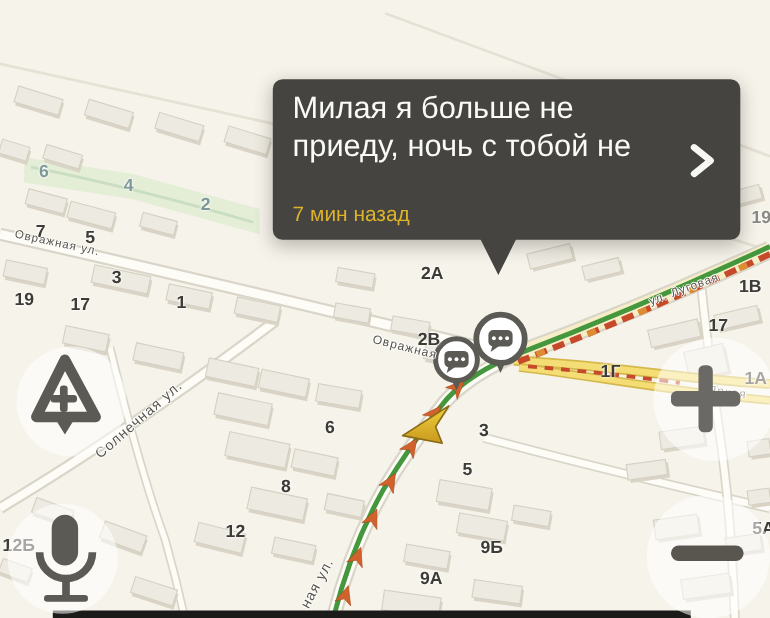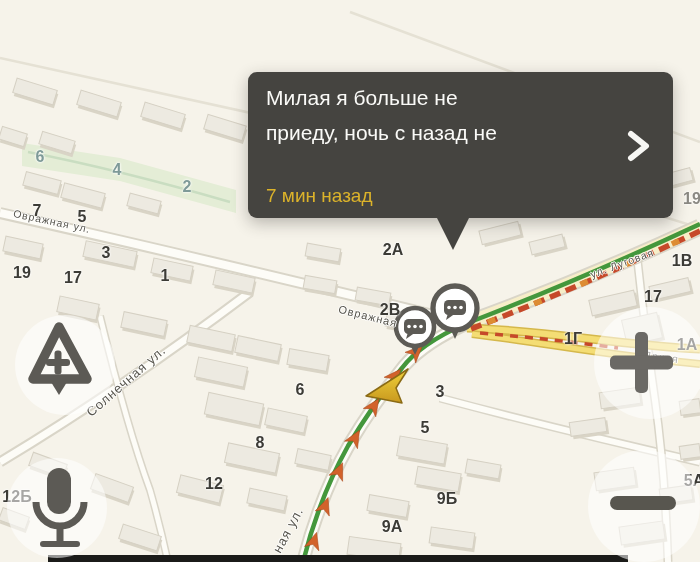--- a/index.html
+++ b/index.html
@@ -30,21 +30,21 @@
   .slabel{position:absolute;font-size:12px;letter-spacing:1px;color:var(--street-label);white-space:nowrap;
           text-shadow:1px 0 0 #fff,-1px 0 0 #fff,0 1px 0 #fff,0 -1px 0 #fff}
   #bottom-bar{position:absolute;left:48px;top:555px;width:580px;height:7px;background:#1b1b19;z-index:3}
   .circle-btn{position:absolute;border-radius:50%;background:var(--button-bg);z-index:5}
   .circle-btn svg{position:absolute;left:0;top:0}
   #popup{position:absolute;left:248px;top:72px;width:425px;height:146px;background:var(--popup-bg);
          border-radius:9px;z-index:6;box-shadow:0 5px 16px rgba(40,38,32,.3)}
   #popup-tail{position:absolute;left:188px;top:144px;width:0;height:0;
               border-left:17px solid transparent;border-right:17px solid transparent;
               border-top:34px solid var(--popup-bg)}
-  #popup-text{position:absolute;left:18px;top:8px;font-size:21px;line-height:35px;color:var(--popup-text)}
+  #popup-text{position:absolute;left:18px;top:8px;font-size:28px;line-height:35px;color:var(--popup-text)}
   #popup-time{position:absolute;left:18px;top:113px;font-size:19px;color:var(--popup-time)}
   #popup-chevron{position:absolute;left:378px;top:58px;width:26px;height:32px}
 </style>
 </head>
 <body>
 
 <div id="stage">
 
   <svg id="map-svg" width="700" height="562">
     <defs>
@@ -359,21 +359,21 @@
       <div class="hnum" style="left: 440px; top: 392px;">3</div>
       <div class="hnum" style="left: 300px; top: 390px;">6</div>
       <div class="hnum" style="left: 260px; top: 443px;">8</div>
       <div class="hnum" style="left: 214px; top: 484px;">12</div>
       <div class="hnum" style="left: 425px; top: 428px;">5</div>
       <div class="hnum" style="left: 447px; top: 499px;">9Б</div>
       <div class="hnum" style="left: 355px; top: 527px; margin-left: 37px;">9А</div>
       <div class="hnum" style="left: 17px; top: 497px;">12Б</div>
       <div class="hnum" style="left: 682px; top: 261px;">1В</div>
       <div class="hnum" style="left: 653px; top: 297px;">17</div>
-      <div class="hnum" style="left: 573px; top: 339px;">1Г</div>
+      <div class="hnum" style="left: 555px; top: 339px;">1Г</div>
       <div class="hnum" style="left: 687px; top: 345px;">1А</div>
       <div class="hnum" style="left: 694px; top: 481px;">5А</div>
       <div class="hnum gray" style="left: 692px; top: 199px;">19</div>
       <div class="slabel" style="left: 52px; top: 221px; font-size: 10.5px; transform: translate(-50%, -50%) rotate(12deg);">Овражная ул.</div>
       <div class="slabel" style="left: 368px; top: 316px; font-size: 11px; transform: translate(-50%, -50%) rotate(14deg);">Овражная</div>
       <div class="slabel" style="left: 126px; top: 381px; font-size: 13px; transform: translate(-50%, -50%) rotate(-41deg);">Солнечная ул.</div>
       <div class="slabel" style="left: 288px; top: 530px; font-size: 13px; transform: translate(-50%, -50%) rotate(-62deg);">ная ул.</div>
       <div class="slabel" style="left: 622px; top: 263px; font-size: 10.5px; transform: translate(-50%, -50%) rotate(-20deg);">ул. Луговая</div>
       <div class="slabel" style="left: 661px; top: 357px; font-size: 11px; transform: translate(-50%, -50%) rotate(7deg);">Яркая</div>
     </div>
@@ -408,21 +408,21 @@
   <div class="circle-btn" style="left:588px;top:450px;width:112px;height:112px">
     <svg width="112" height="112">
       <rect x="22" y="46" width="66" height="14" rx="7" fill="#58564f"></rect>
     </svg>
   </div>
 
   <div id="popup">
     <div id="popup-tail"></div>
     <div id="popup-text">
       <div>Милая я больше не</div>
-      <div>приеду, ночь с назад не</div>
+      <div>приеду, ночь с тобой не</div>
     </div>
     <div id="popup-time">7 мин назад</div>
     <svg id="popup-chevron" viewBox="0 0 26 32">
       <polyline points="5,4 20,16 5,28" fill="none" stroke="#f7f7f4" stroke-width="6" stroke-linecap="round" stroke-linejoin="round"></polyline>
     </svg>
   </div>
 
 </div>
 
 </body></html>

